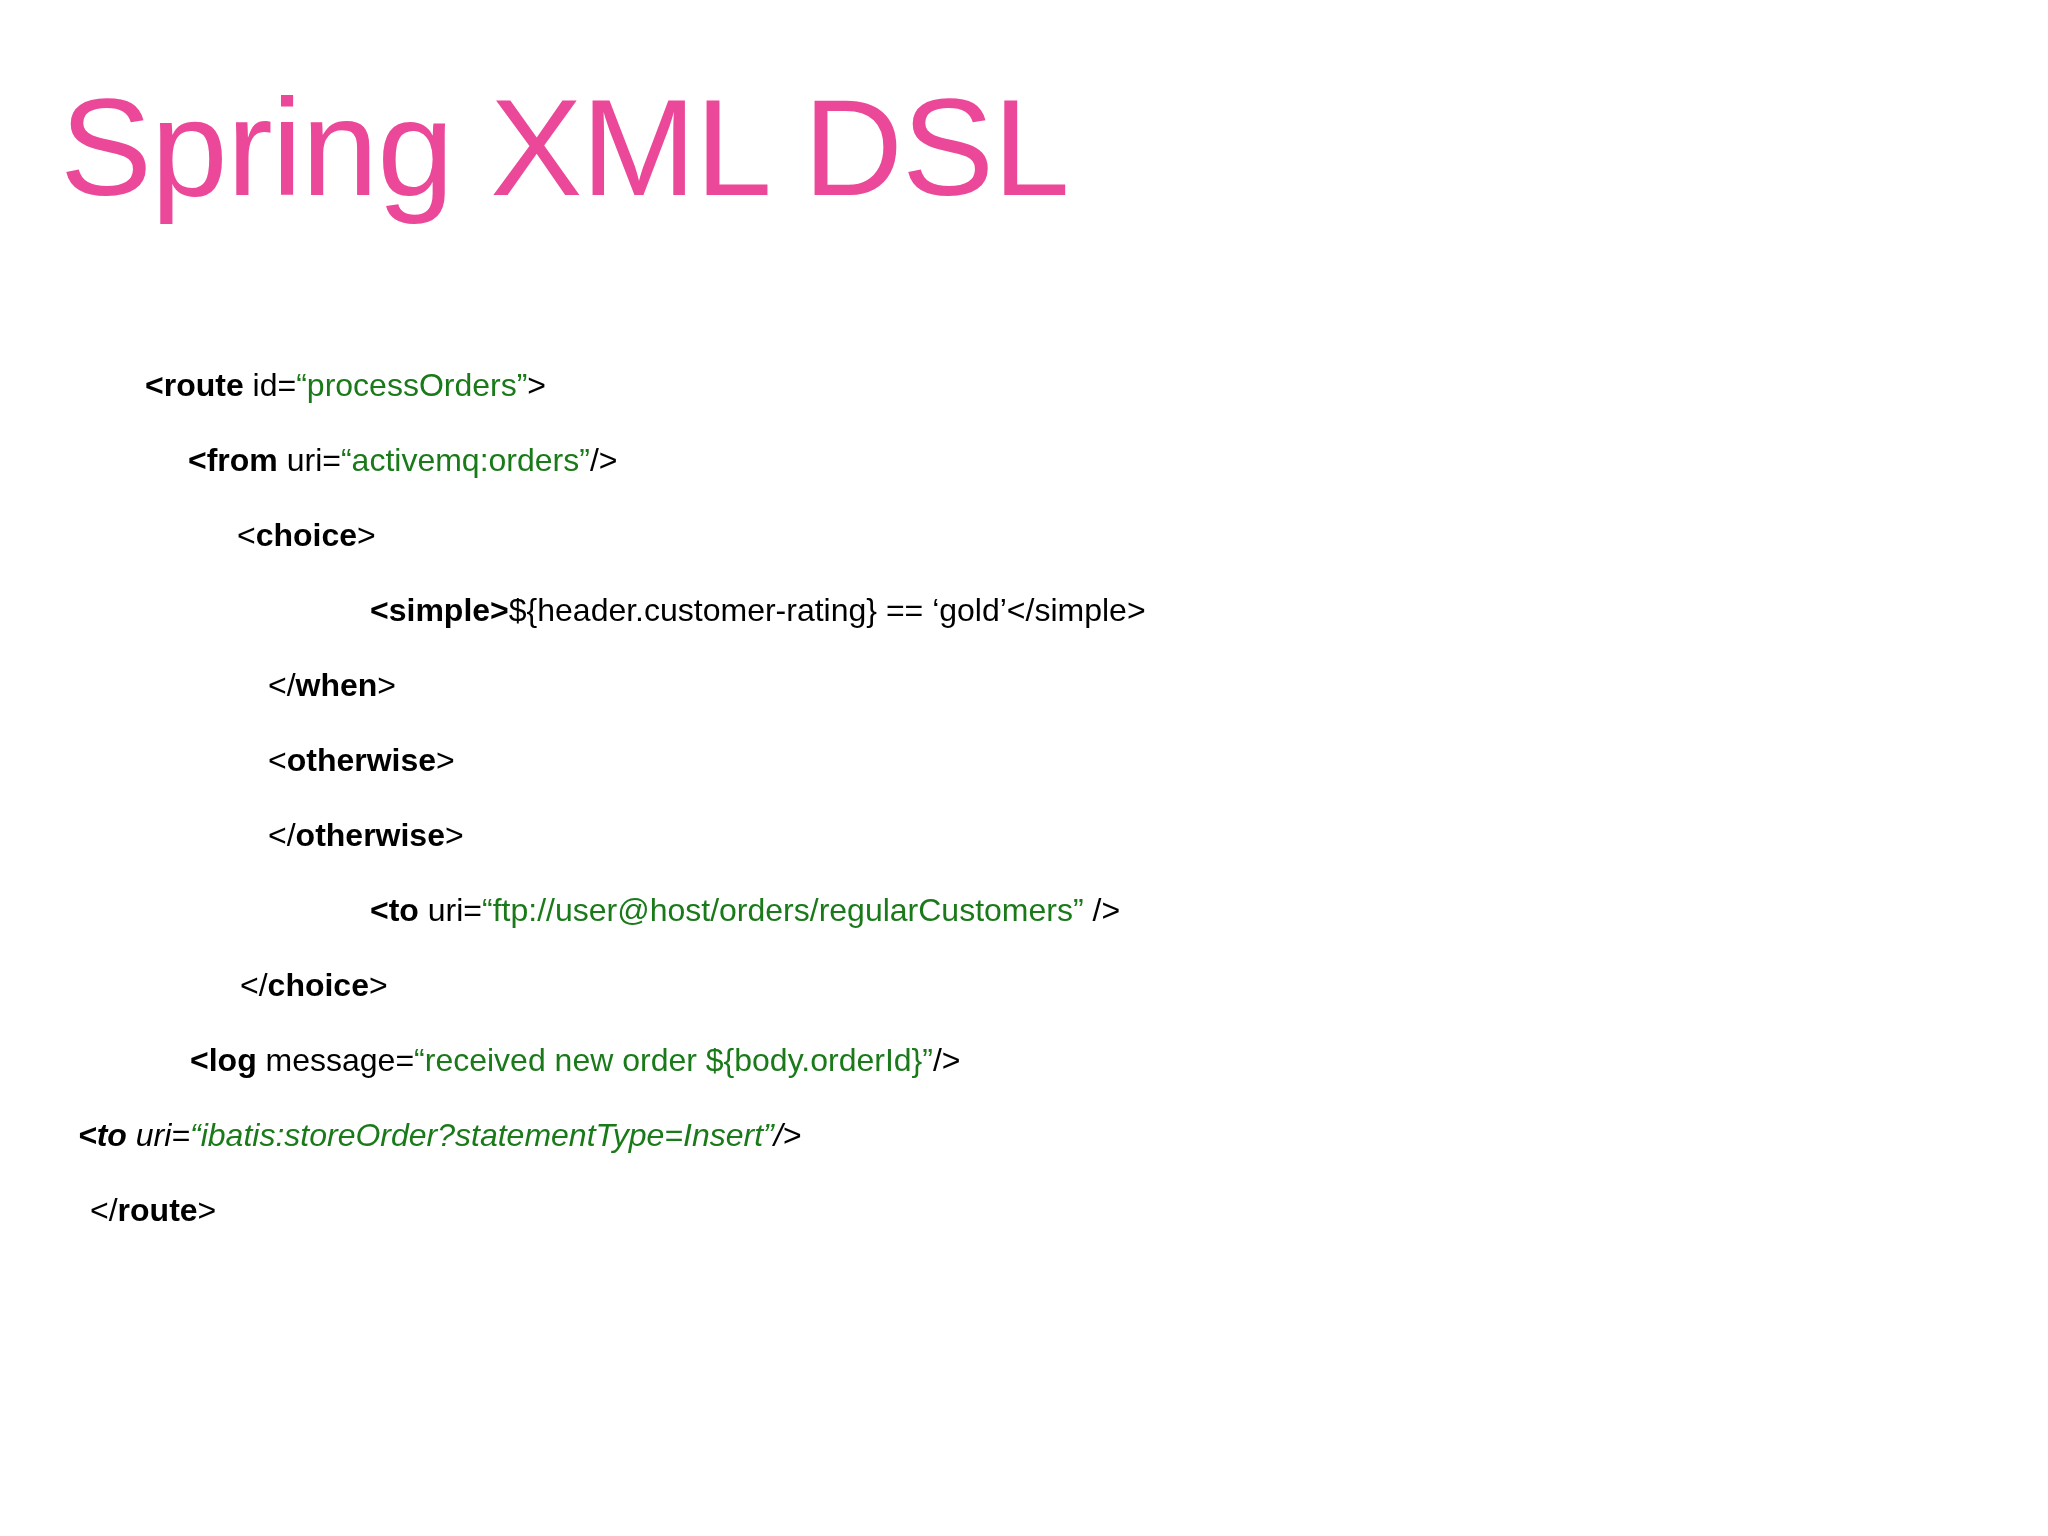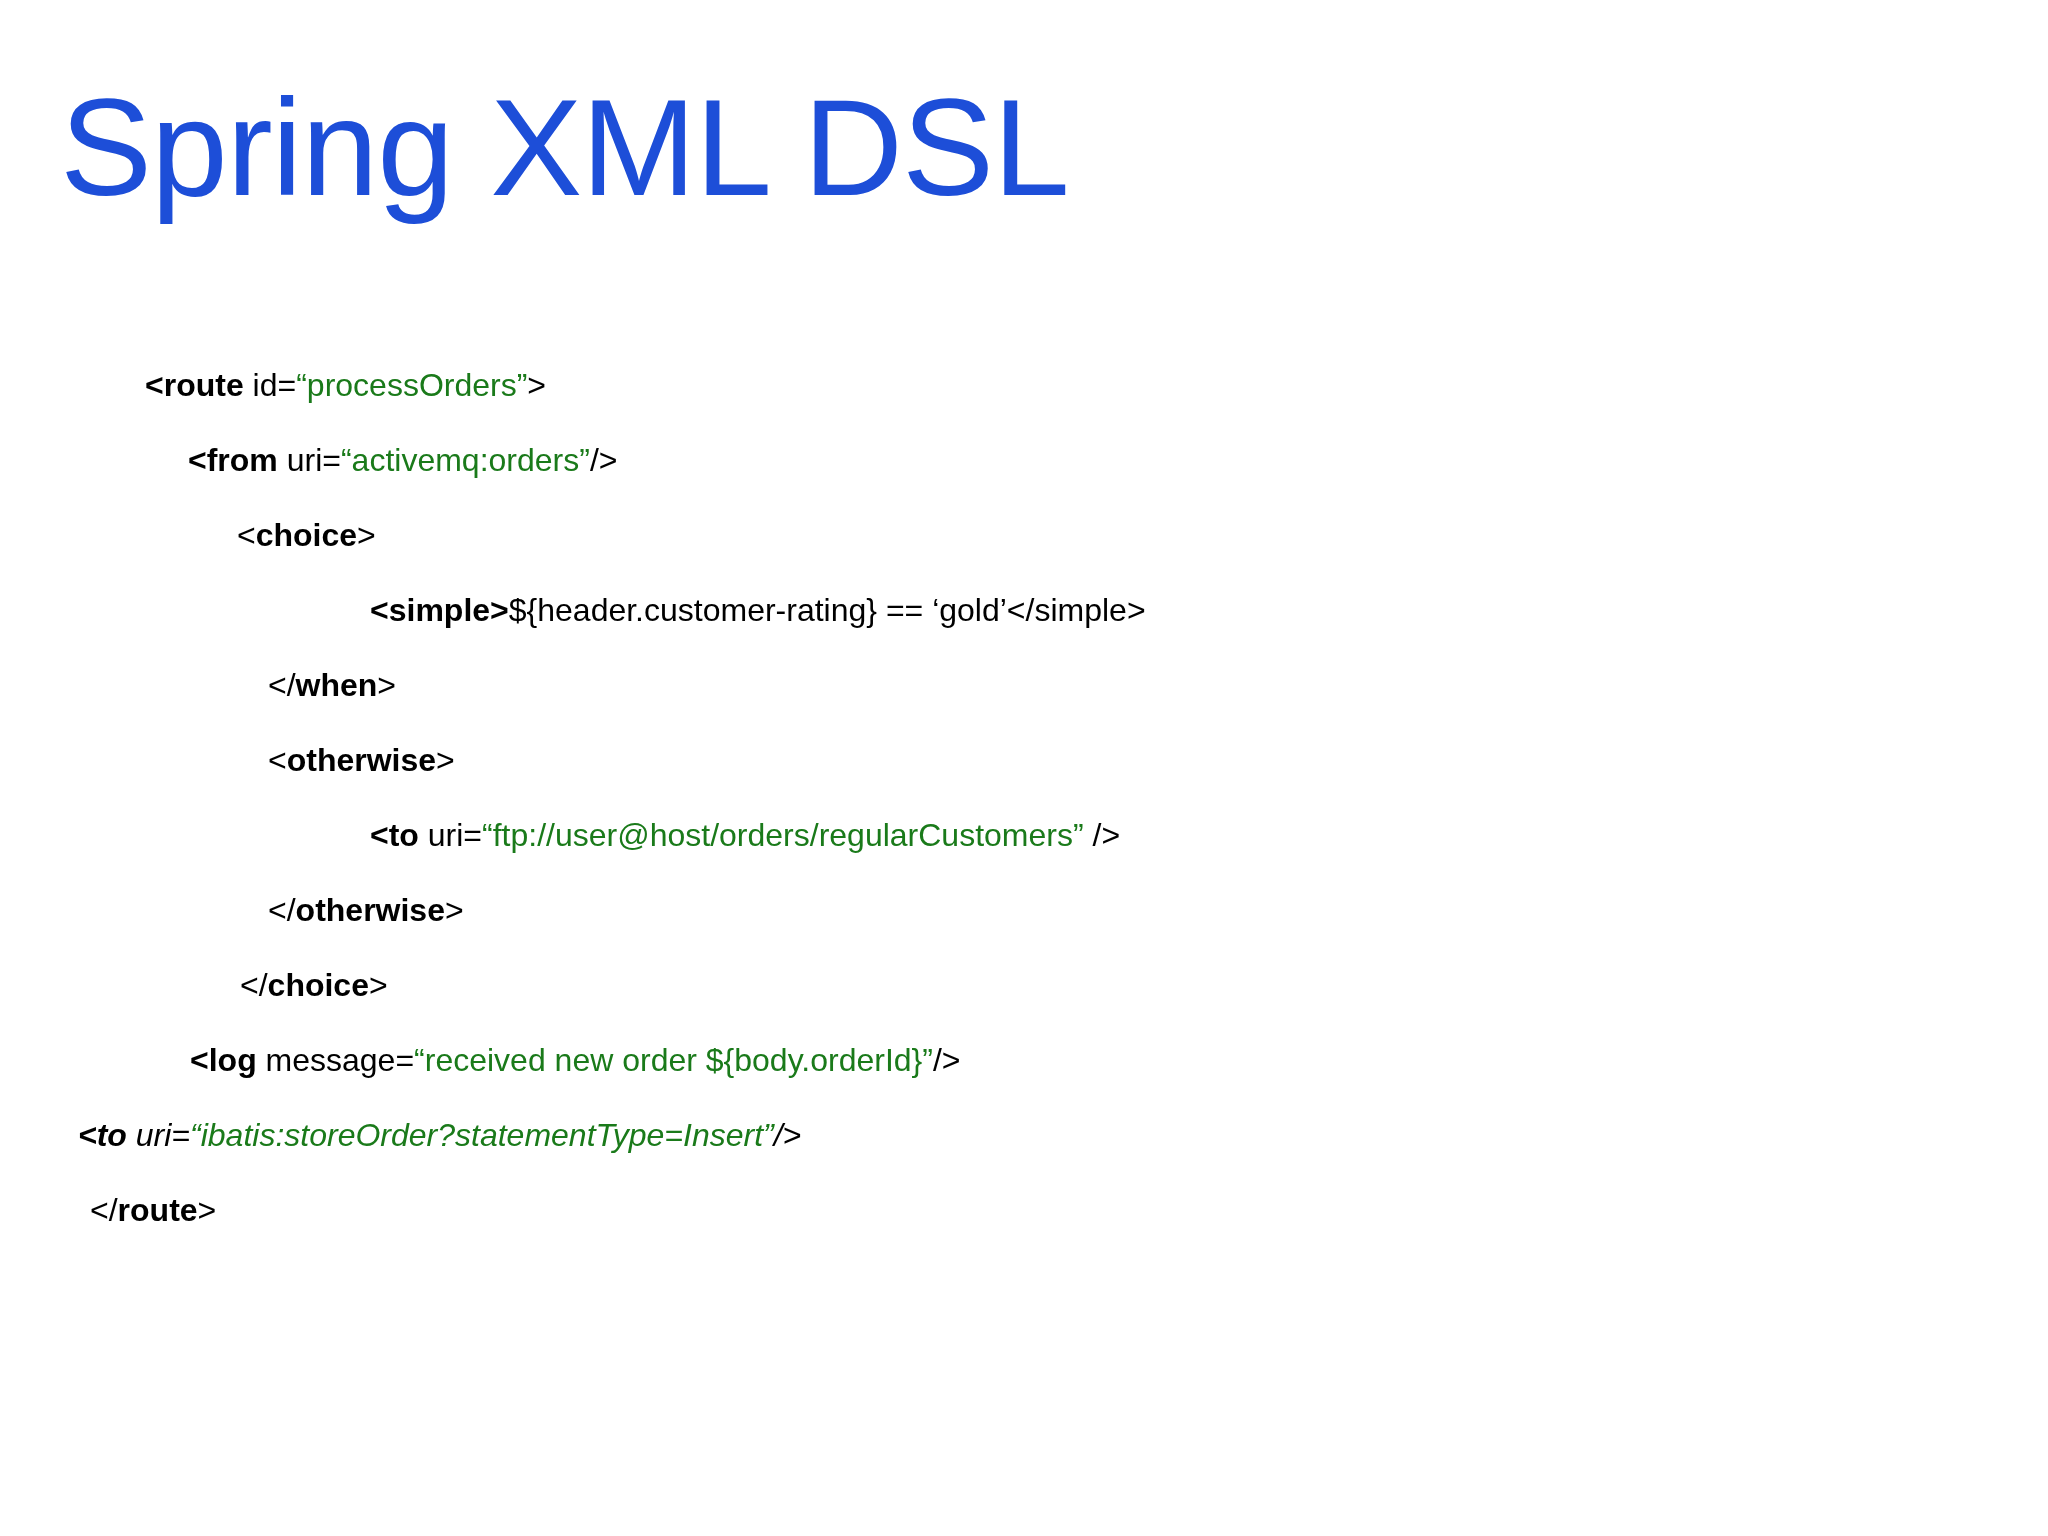--- a/index.html
+++ b/index.html
@@ -19,21 +19,21 @@
 
   
   #slide-title {
     position: absolute;
     left: 60px;
     top: 78px;
     width: 1900px;
     font-size: 138px;
     line-height: 1.0;
     font-weight: 400;
-    color: #1d4ed8;
+    color: #ec4899;
     letter-spacing: -1px;
     white-space: nowrap;
   }
 
   
   #code-block {
     position: absolute;
     left: 0px;
     top: 348px;
     width: 2048px;
@@ -65,21 +65,21 @@
 
   <div id="slide-title">Spring XML DSL</div>
 
   <div id="code-block">
       <div class="code-line" style="padding-left: 145px;"><span class="tag">&lt;route</span><span class="plain"> id=</span><span class="attrval">“processOrders”</span><span class="plain">&gt;</span></div>
       <div class="code-line" style="padding-left: 188px;"><span class="tag">&lt;from</span><span class="plain"> uri=</span><span class="attrval">“activemq:orders”</span><span class="plain">/&gt;</span></div>
       <div class="code-line" style="padding-left: 237px;"><span class="plain">&lt;</span><span class="tag">choice</span><span class="plain">&gt;</span></div>
       <div class="code-line" style="padding-left: 370px;"><span class="tag">&lt;simple&gt;</span><span class="plain">${header.customer-rating} == ‘gold’&lt;/simple&gt;</span></div>
       <div class="code-line" style="padding-left: 268px;"><span class="plain">&lt;/</span><span class="tag">when</span><span class="plain">&gt;</span></div>
       <div class="code-line" style="padding-left: 268px;"><span class="plain">&lt;</span><span class="tag">otherwise</span><span class="plain">&gt;</span></div>
+      <div class="code-line" style="padding-left: 268px;"><span class="plain">&lt;/</span><span class="tag">otherwise</span><span class="plain">&gt;</span></div>
       <div class="code-line" style="padding-left: 370px;"><span class="tag">&lt;to</span><span class="plain"> uri=</span><span class="attrval">“ftp://user@host/orders/regularCustomers”</span><span class="plain"> /&gt;</span></div>
-      <div class="code-line" style="padding-left: 268px;"><span class="plain">&lt;/</span><span class="tag">otherwise</span><span class="plain">&gt;</span></div>
       <div class="code-line" style="padding-left: 240px;"><span class="plain">&lt;/</span><span class="tag">choice</span><span class="plain">&gt;</span></div>
       <div class="code-line" style="padding-left: 190px;"><span class="tag">&lt;log</span><span class="plain"> message=</span><span class="attrval">“received new order ${body.orderId}”</span><span class="plain">/&gt;</span></div>
       <div class="code-line" style="padding-left: 78px; font-style: italic;"><span class="tag">&lt;to</span><span class="plain"> uri=</span><span class="attrval">“ibatis:storeOrder?statementType=Insert”</span><span class="plain">/&gt;</span></div>
       <div class="code-line" style="padding-left: 90px;"><span class="plain">&lt;/</span><span class="tag">route</span><span class="plain">&gt;</span></div>
     </div>
 
 </div>
 
 </body></html>

